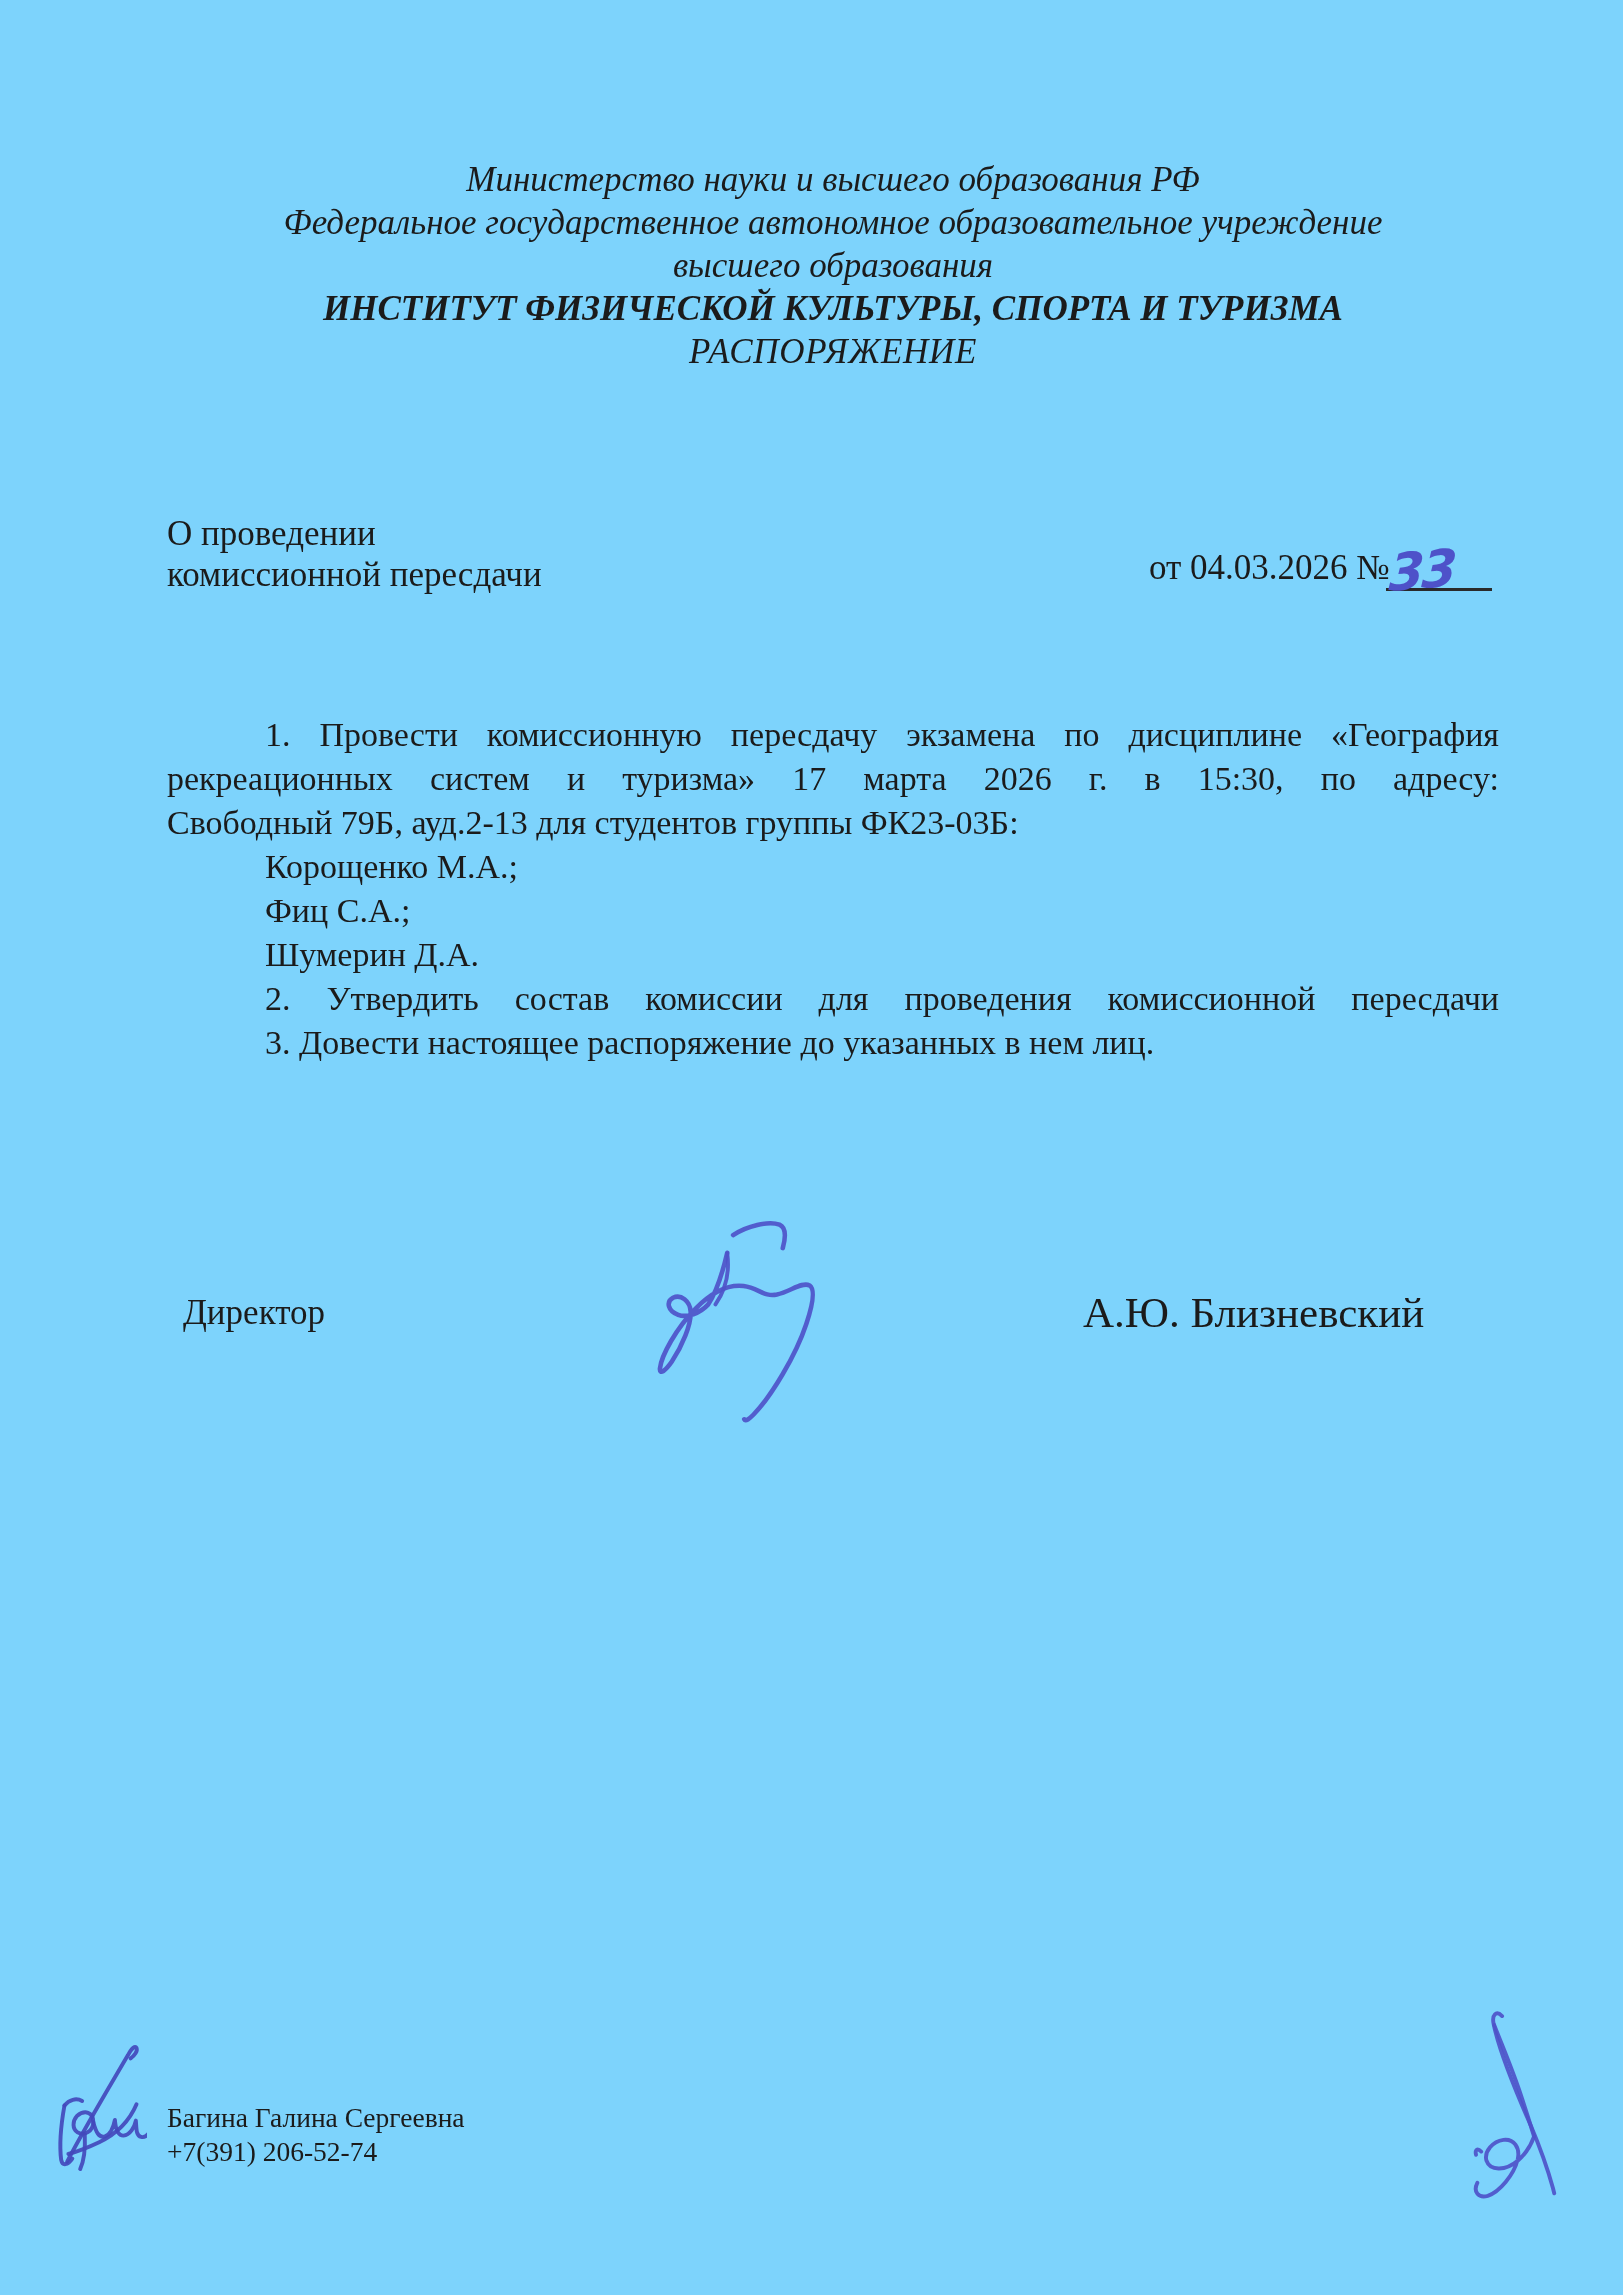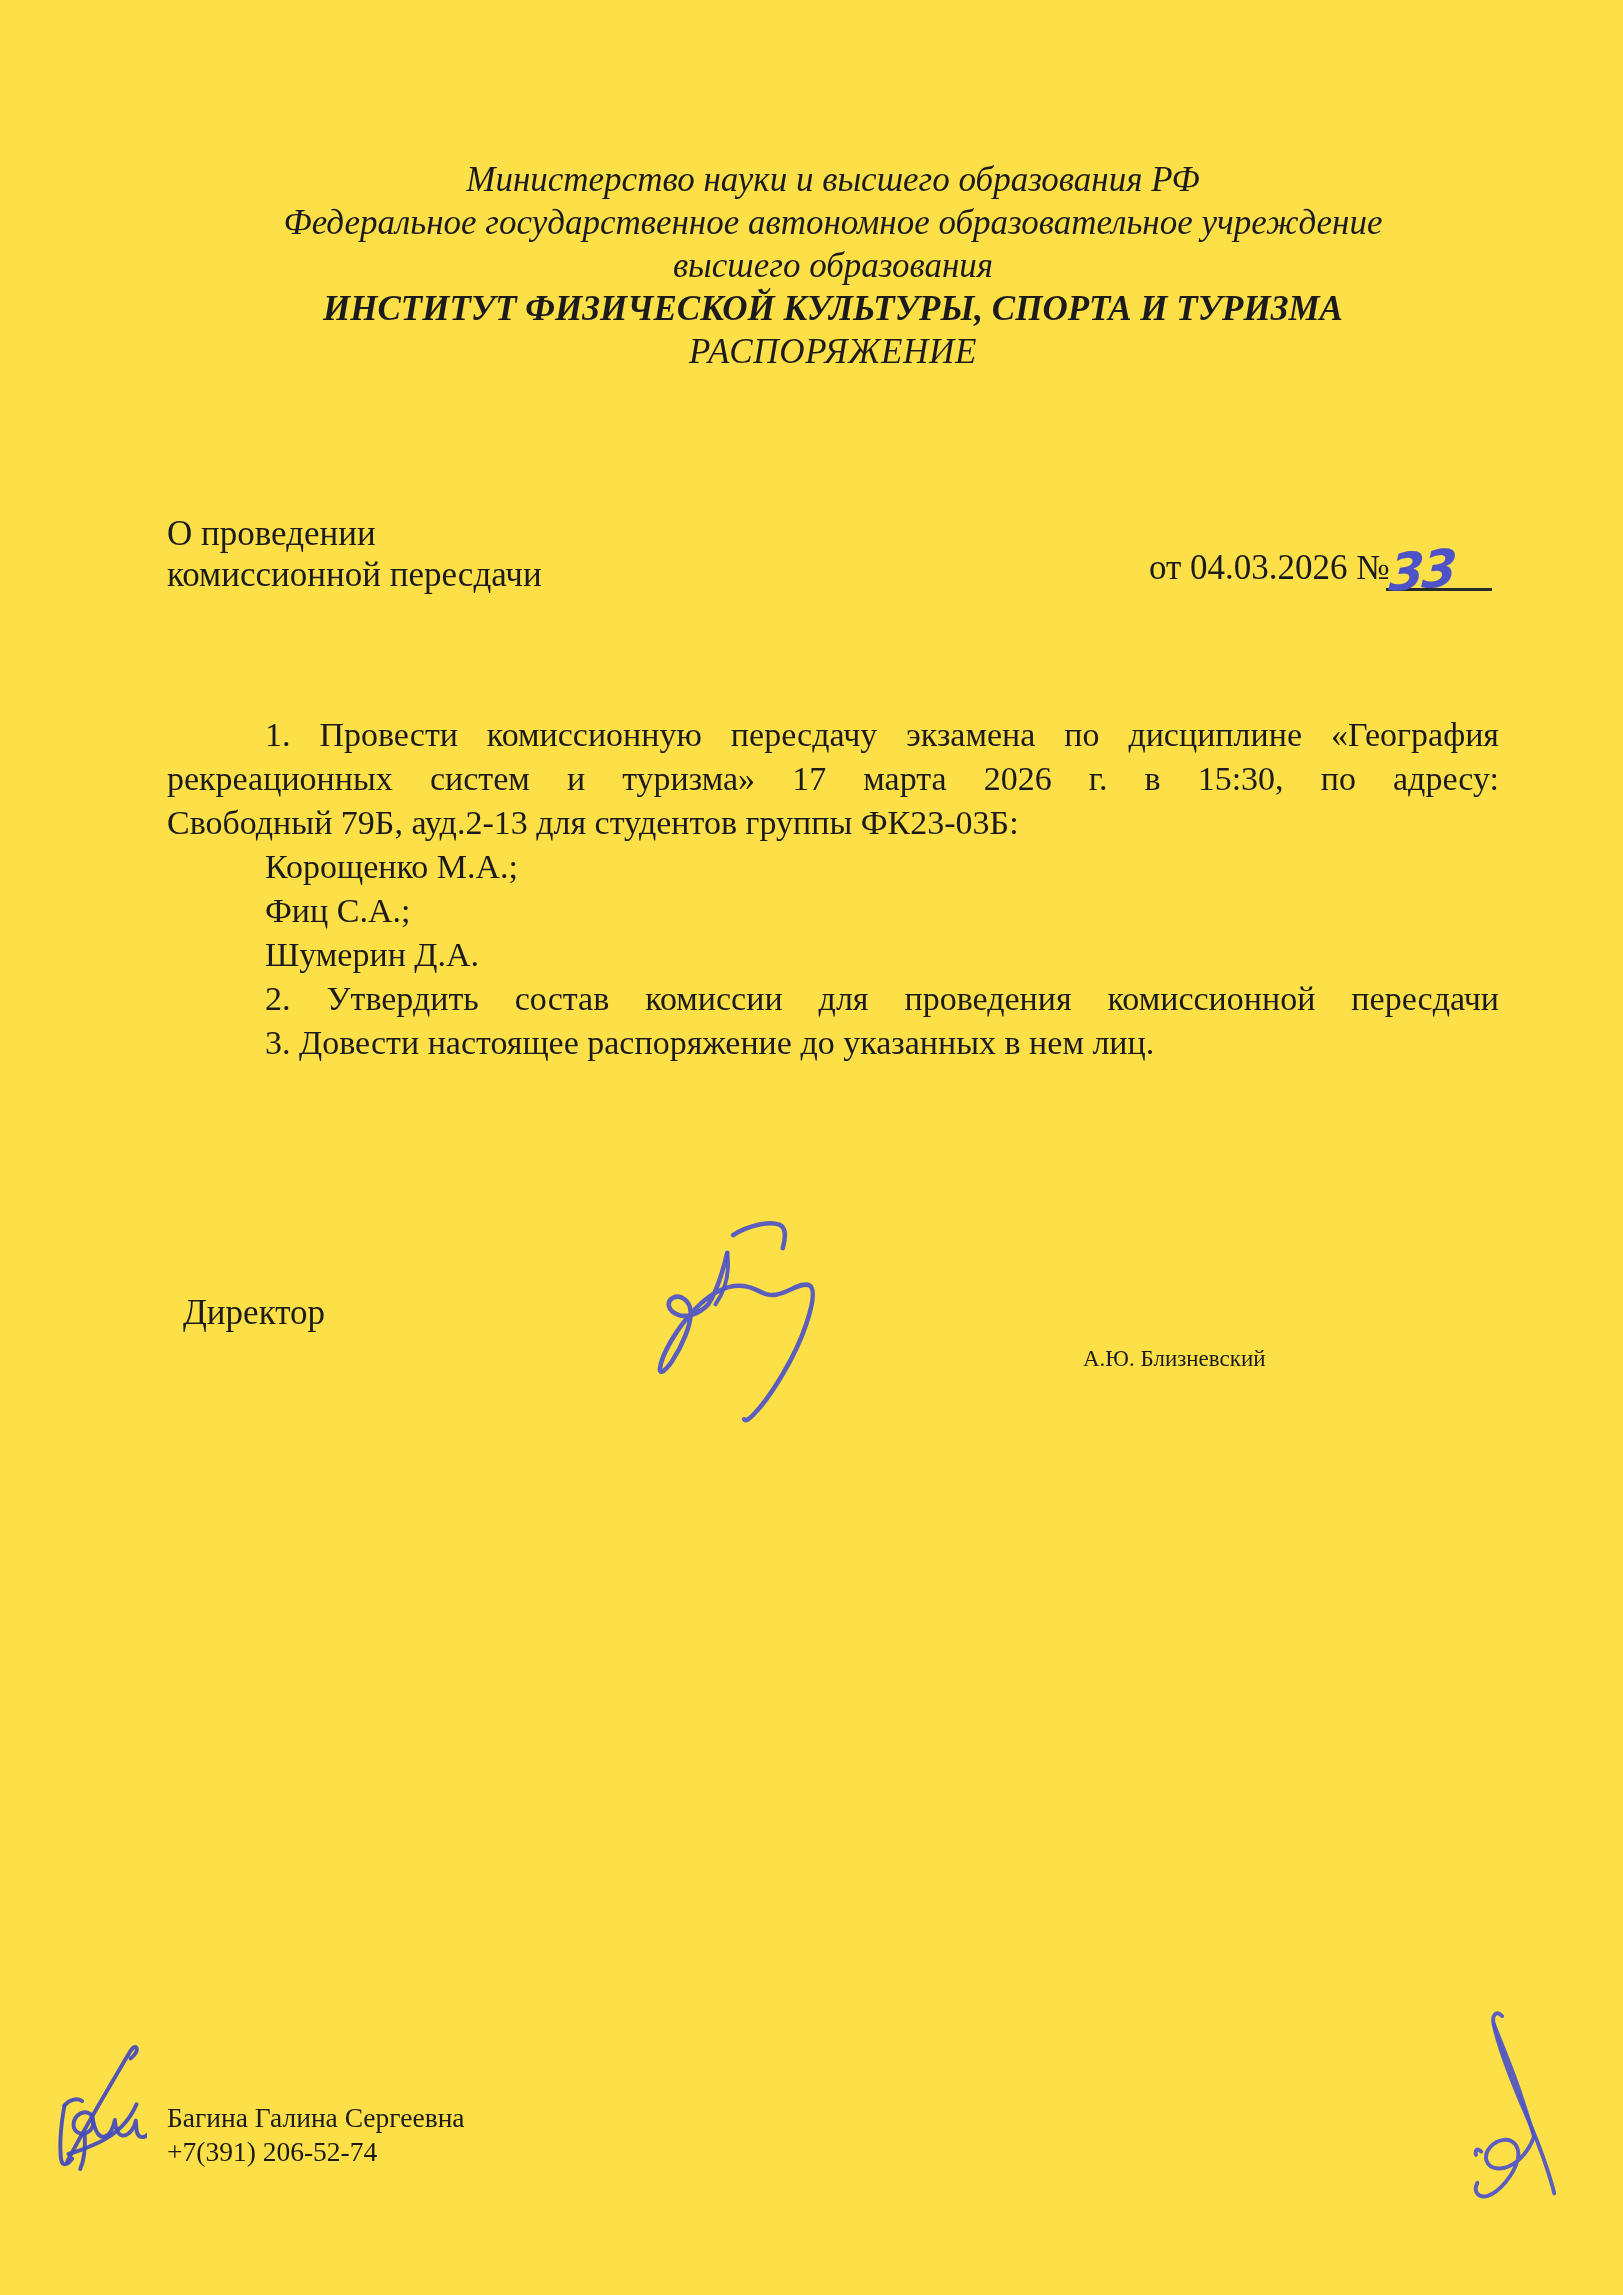--- a/index.html
+++ b/index.html
@@ -5,21 +5,21 @@
   html, body {
     margin: 0;
     padding: 0;
     background: #e8e8e8;
   }
   .page {
     position: relative;
     width: 1623px;
     height: 2295px;
     margin: 0 auto;
-    background: #fde047;
+    background: #7dd3fc;
     font-family: "Liberation Serif", serif;
     color: #1b1b1b;
     overflow: hidden;
   }
   
   .header {
     position: absolute;
     left: 167px;
     top: 158px;
     width: 1332px;
@@ -97,22 +97,22 @@
     position: absolute;
     left: 167px;
     top: 1295px;
     font-size: 35px;
     line-height: 35px;
     margin-left: 16px;
   }
   .director-name {
     position: absolute;
     left: 1083px;
-    top: 1341px;
-    font-size: 23px;
+    top: 1295px;
+    font-size: 43px;
     line-height: 35px;
     white-space: nowrap;
   }
   
   .executor {
     position: absolute;
     left: 167px;
     top: 2101px;
     font-size: 27.5px;
     line-height: 34px;

